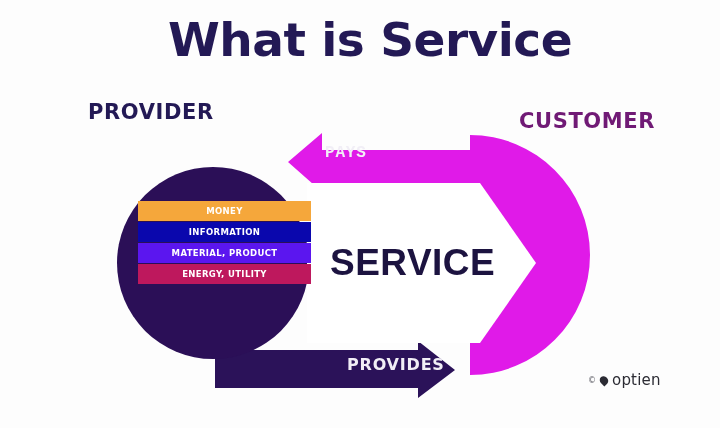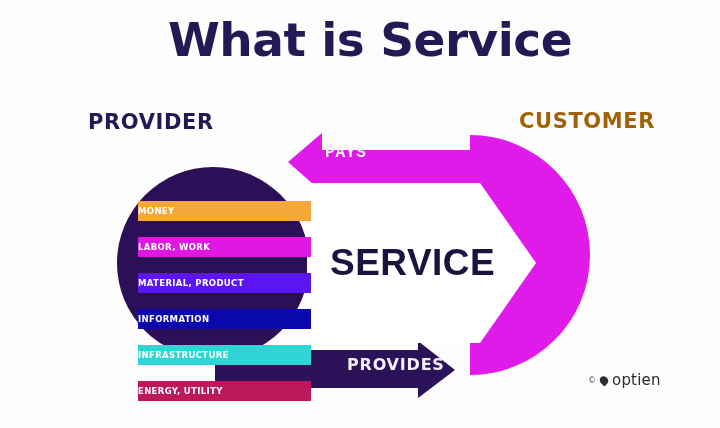--- a/index.html
+++ b/index.html
@@ -47,27 +47,27 @@
   
   .heading {
     position: absolute;
     font-size: 21px;
     font-weight: bold;
     letter-spacing: 0.6px;
     font-family: "DejaVu Sans", sans-serif;
   }
   .heading-provider {
     left: 88px;
-    top: 110px;
+    top: 100px;
     color: #231955;
   }
   .heading-customer {
     left: 519px;
     top: 109px;
-    color: #a16207;
+    color: #701a75;
   }
 
   
   .arrow-label {
     position: absolute;
     font-size: 16px;
     font-weight: bold;
     letter-spacing: 0.8px;
     font-family: "DejaVu Sans", sans-serif;
     color: #f1eef6;
@@ -96,23 +96,24 @@
 
   
   .bars {
     position: absolute;
     left: 138px;
     top: 201px;
     width: 173px;
   }
   .bar {
     height: 20px;
-    margin-bottom: 16px;
+    margin-bottom: 1px;
     display: flex;
     align-items: center;
+    justify-content: center;
   }
   .bar span {
     font-size: 8.5px;
     font-weight: bold;
     letter-spacing: 0.35px;
     color: #ffffff;
     font-family: "DejaVu Sans", sans-serif;
     white-space: nowrap;
   }
 
@@ -197,31 +198,25 @@
 
   <div class="arrow-label label-pays">PAYS</div>
   <div class="arrow-label label-provides">PROVIDES</div>
 
   <div class="service-word">SERVICE</div>
 
   <div class="bars" id="resource-bars">
       <div class="bar" style="background: rgb(245, 167, 59);">
         <span>MONEY</span>
       </div>
-      <div class="bar" style="background: rgb(224, 23, 224);">
-        <span>LABOR, WORK</span>
+      <div class="bar" style="background: rgb(10, 7, 173);">
+        <span>INFORMATION</span>
       </div>
       <div class="bar" style="background: rgb(91, 22, 239);">
         <span>MATERIAL, PRODUCT</span>
-      </div>
-      <div class="bar" style="background: rgb(10, 7, 173);">
-        <span>INFORMATION</span>
-      </div>
-      <div class="bar" style="background: rgb(47, 213, 213);">
-        <span>INFRASTRUCTURE</span>
       </div>
       <div class="bar" style="background: #be185d;">
         <span>ENERGY, UTILITY</span>
       </div>
     </div>
 
   <div class="logo">
     <span class="copy">©</span>
     <span class="mark"></span>
     <span class="wordmark">optien</span>

